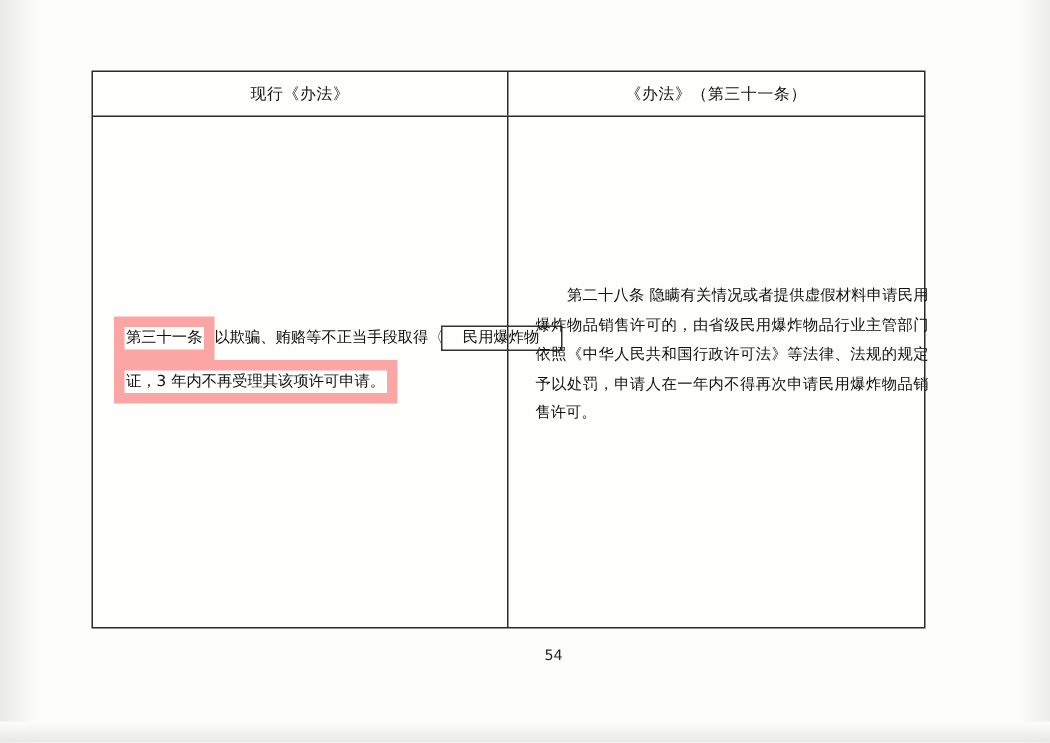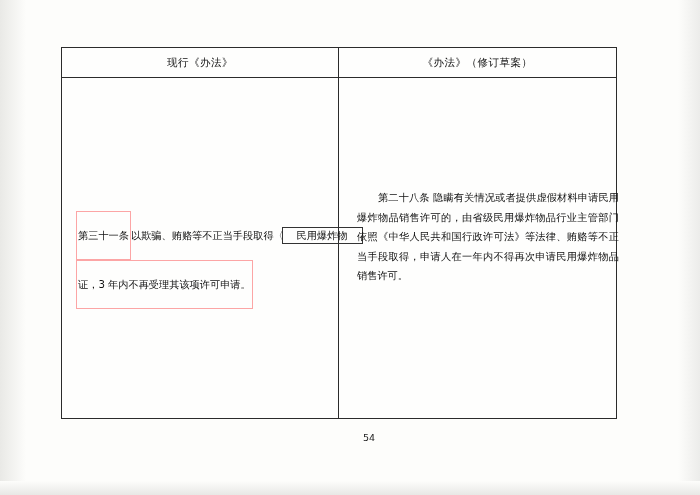--- a/index.html
+++ b/index.html
@@ -106,22 +106,22 @@
     width: 252px;
   }
   .left-line {
     display: block;
     white-space: nowrap;
     font-size: 10.2px;
     line-height: 20px;
     color: #101010;
   }
   .boxed {
-    border: 1px solid #fca5a5;
-    padding: 16px 1px;
+    border: 7px solid #fca5a5;
+    padding: 0 1px;
     display: inline-block;
     line-height: 15px;
   }
   .boxed-tall {
     border: 1px solid #333;
     padding: 0 14px;
     display: inline-block;
     line-height: 15px;
   }
   .caret {
@@ -164,39 +164,39 @@
 <div class="page">
 
   <div class="scan-edge-left"></div>
   <div class="scan-edge-right"></div>
   <div class="scan-edge-bottom"></div>
 
   <div class="table">
 
     <div class="thead">
       <div class="th left">现行《办法》</div>
-      <div class="th">《办法》（修订草案）</div>
+      <div class="th">《办法》（第三十一条）</div>
     </div>
 
     <div class="tbody">
 
       <div class="td left">
         <div class="left-block">
           <span class="left-line">
             <span class="boxed">第三十一条</span><span>以欺骗、贿赂等不正当手段取得</span><span class="caret">〈</span><span class="boxed-tall">民用爆炸物</span>
           </span>
           <span class="left-line">
             <span class="boxed">证，3 年内不再受理其该项许可申请。</span>
           </span>
         </div>
       </div>
 
       <div class="td">
         <div class="right-block">
-          <p class="right-p para">第二十八条 隐瞒有关情况或者提供虚假材料申请民用爆炸物品销售许可的，由省级民用爆炸物品行业主管部门依照《中华人民共和国行政许可法》等法律、贿赂等不正当手段取得，申请人在一年内不得再次申请民用爆炸物品销售许可。</p>
+          <p class="right-p para">第二十八条 隐瞒有关情况或者提供虚假材料申请民用爆炸物品销售许可的，由省级民用爆炸物品行业主管部门依照《中华人民共和国行政许可法》等法律、法规的规定予以处罚，申请人在一年内不得再次申请民用爆炸物品销售许可。</p>
         </div>
       </div>
 
     </div>
   </div>
 
   <div class="page-number">
     <span class="pn-inner">54</span>
   </div>
 

